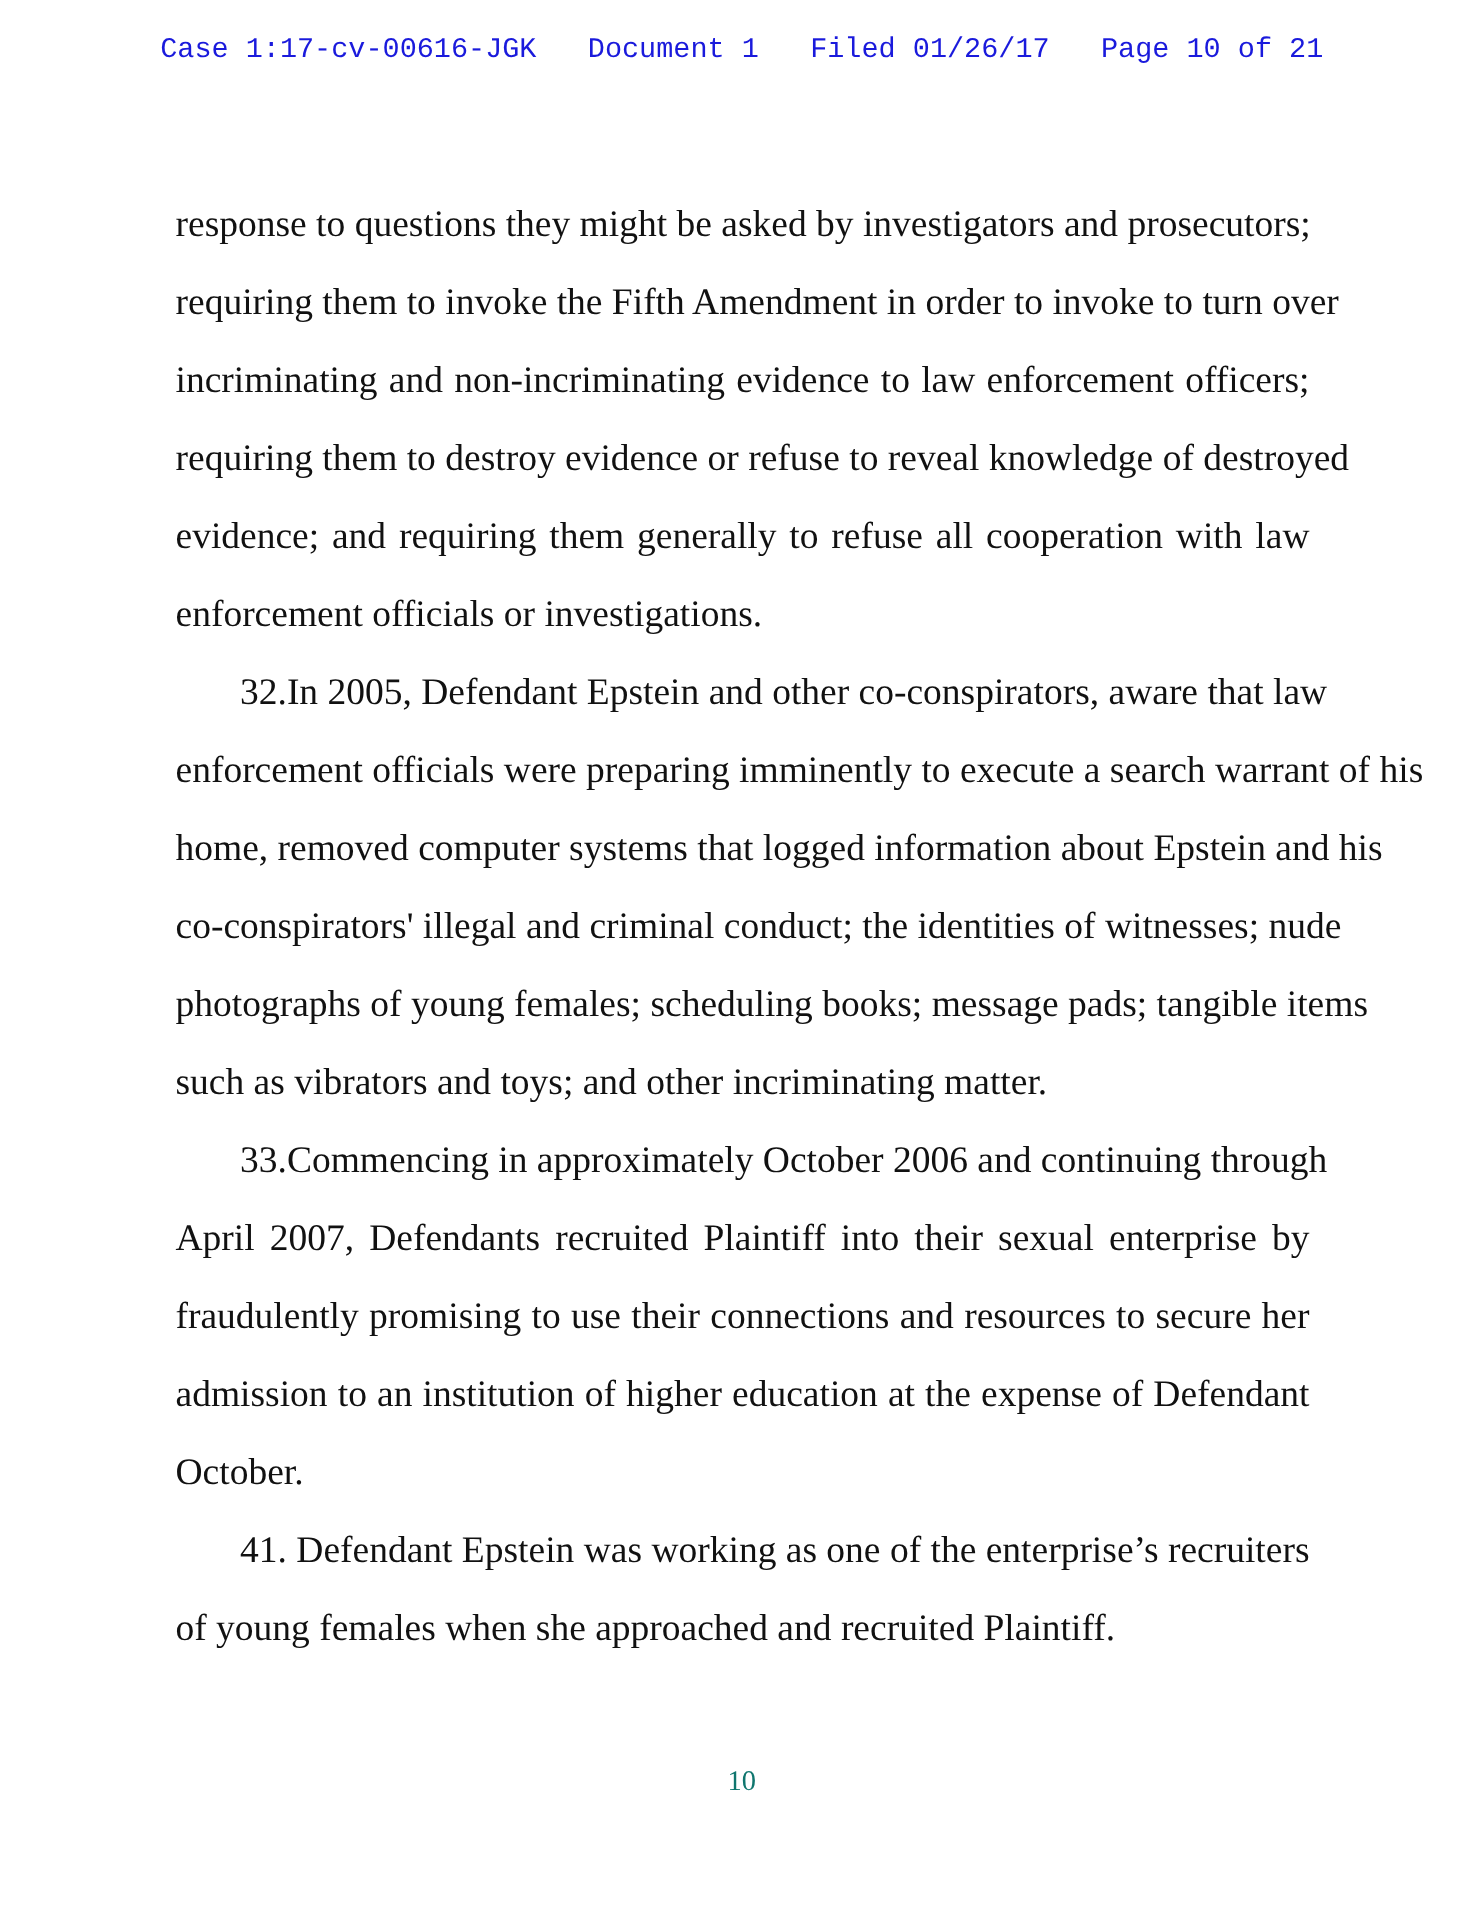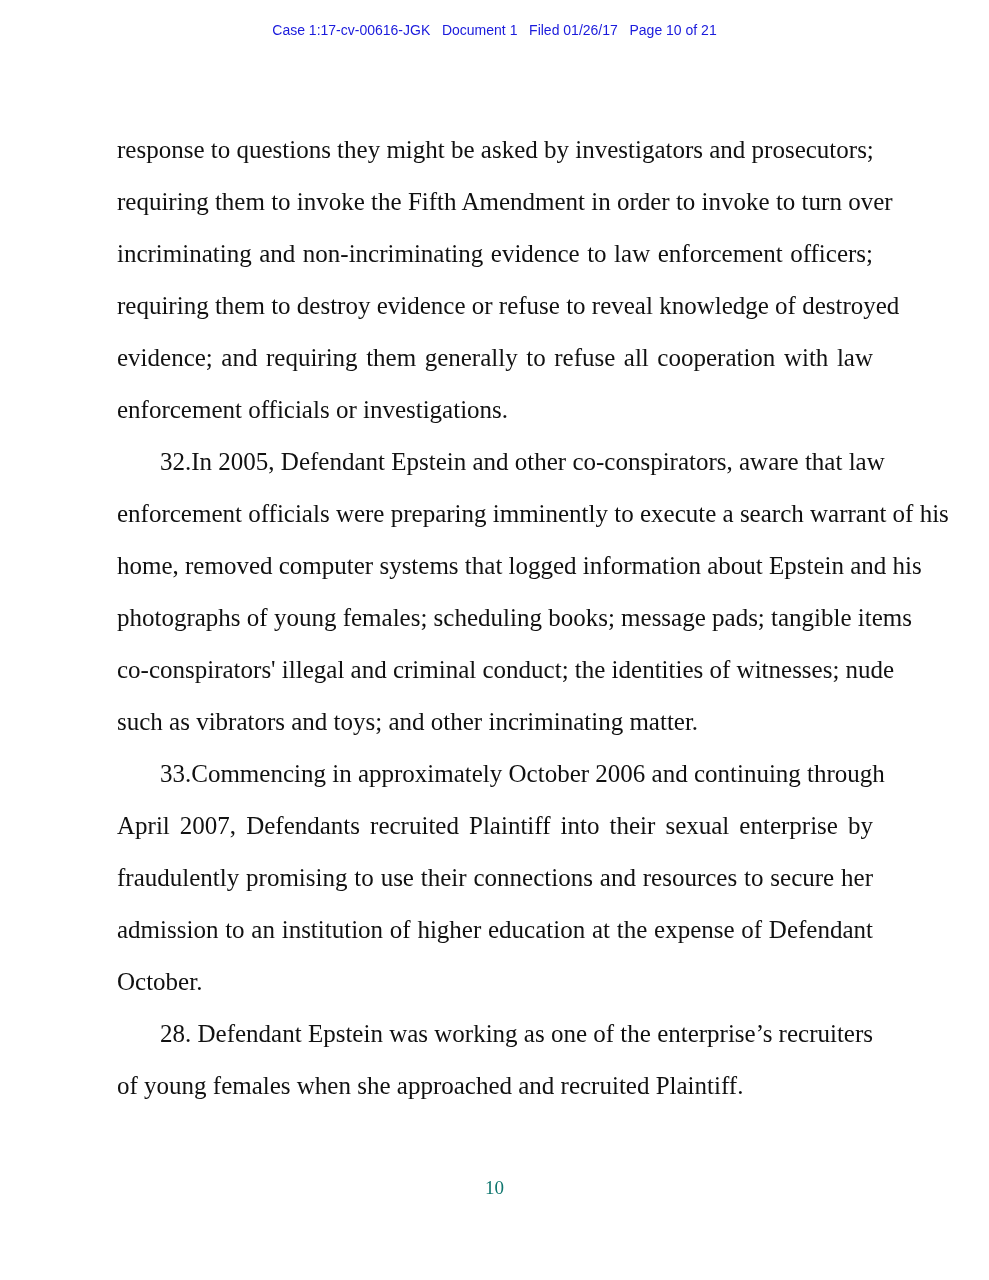--- a/index.html
+++ b/index.html
@@ -12,22 +12,22 @@
       height: 1280px;
       position: relative;
       overflow: hidden;
     }
     .header-stamp {
       position: absolute;
       top: 22px;
       left: 0;
       width: 989px;
       text-align: center;
-      font-family: Liberation Sans, sans-serif;
-      font-size: 14px;
+      font-family: Liberation Mono, monospace;
+      font-size: 19px;
       color: #1a1adc;
       white-space: pre;
       letter-spacing: 0px;
     }
     .body-text {
       position: absolute;
       left: 117px;
       top: 124px;
       width: 756px;
       font-family: "Liberation Serif", serif;
@@ -87,38 +87,38 @@
     <span class="line last">enforcement officials or investigations.</span>
   </div>
 
   <div>
     <div class="line first-line">
       <span class="para-num">32.</span>
       <span class="rest">In 2005, Defendant Epstein and other co-conspirators, aware that law</span>
     </div>
     <span class="line">enforcement officials were preparing imminently to execute a search warrant of his</span>
     <span class="line">home, removed computer systems that logged information about Epstein and his</span>
+    <span class="line">co-conspirators' illegal and criminal conduct; the identities of witnesses; nude</span>
     <span class="line">photographs of young females; scheduling books; message pads; tangible items</span>
-    <span class="line">co-conspirators' illegal and criminal conduct; the identities of witnesses; nude</span>
     <span class="line last">such as vibrators and toys; and other incriminating matter.</span>
   </div>
 
   <div>
     <div class="line first-line">
       <span class="para-num">33.</span>
       <span class="rest">Commencing in approximately October 2006 and continuing through</span>
     </div>
     <span class="line">April 2007, Defendants recruited Plaintiff into their sexual enterprise by</span>
     <span class="line">fraudulently promising to use their connections and resources to secure her</span>
     <span class="line">admission to an institution of higher education at the expense of Defendant</span>
     <span class="line last">October.</span>
   </div>
 
   <div>
     <div class="line first-line">
-      <span class="para-num">28.</span>
+      <span class="para-num">41.</span>
       <span class="rest">Defendant Epstein was working as one of the enterprise’s recruiters</span>
     </div>
     <span class="line last">of young females when she approached and recruited Plaintiff.</span>
   </div>
 </div>
 
 <div class="page-number">10</div>
 
 </body></html>

